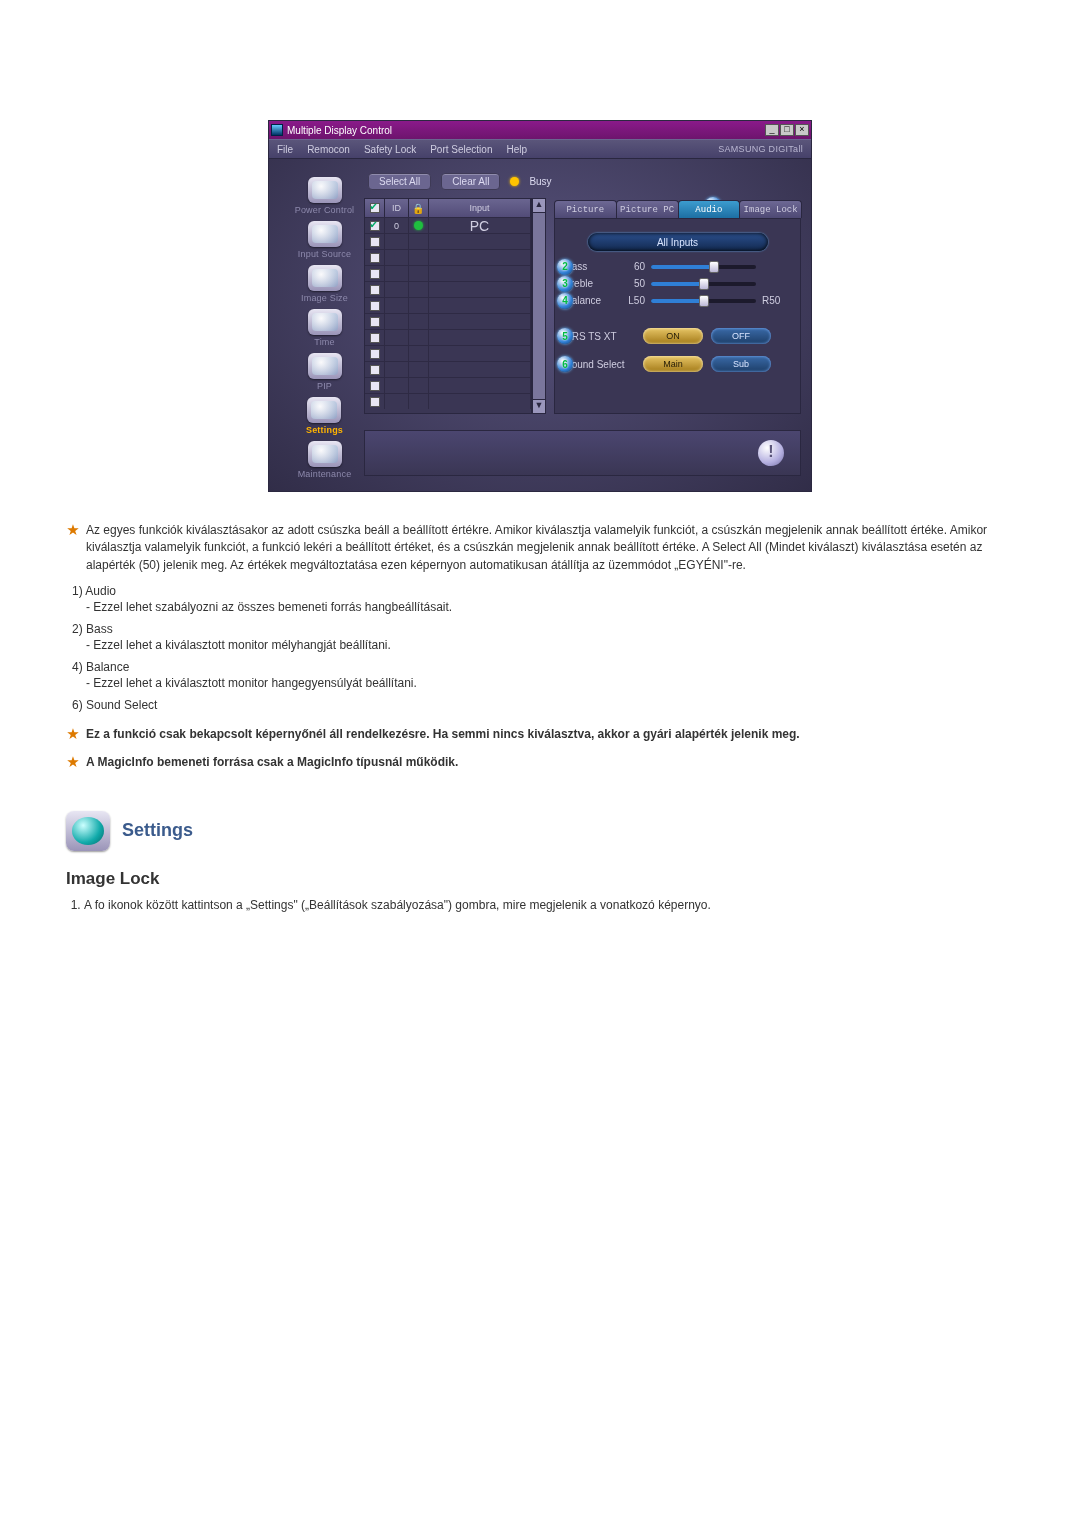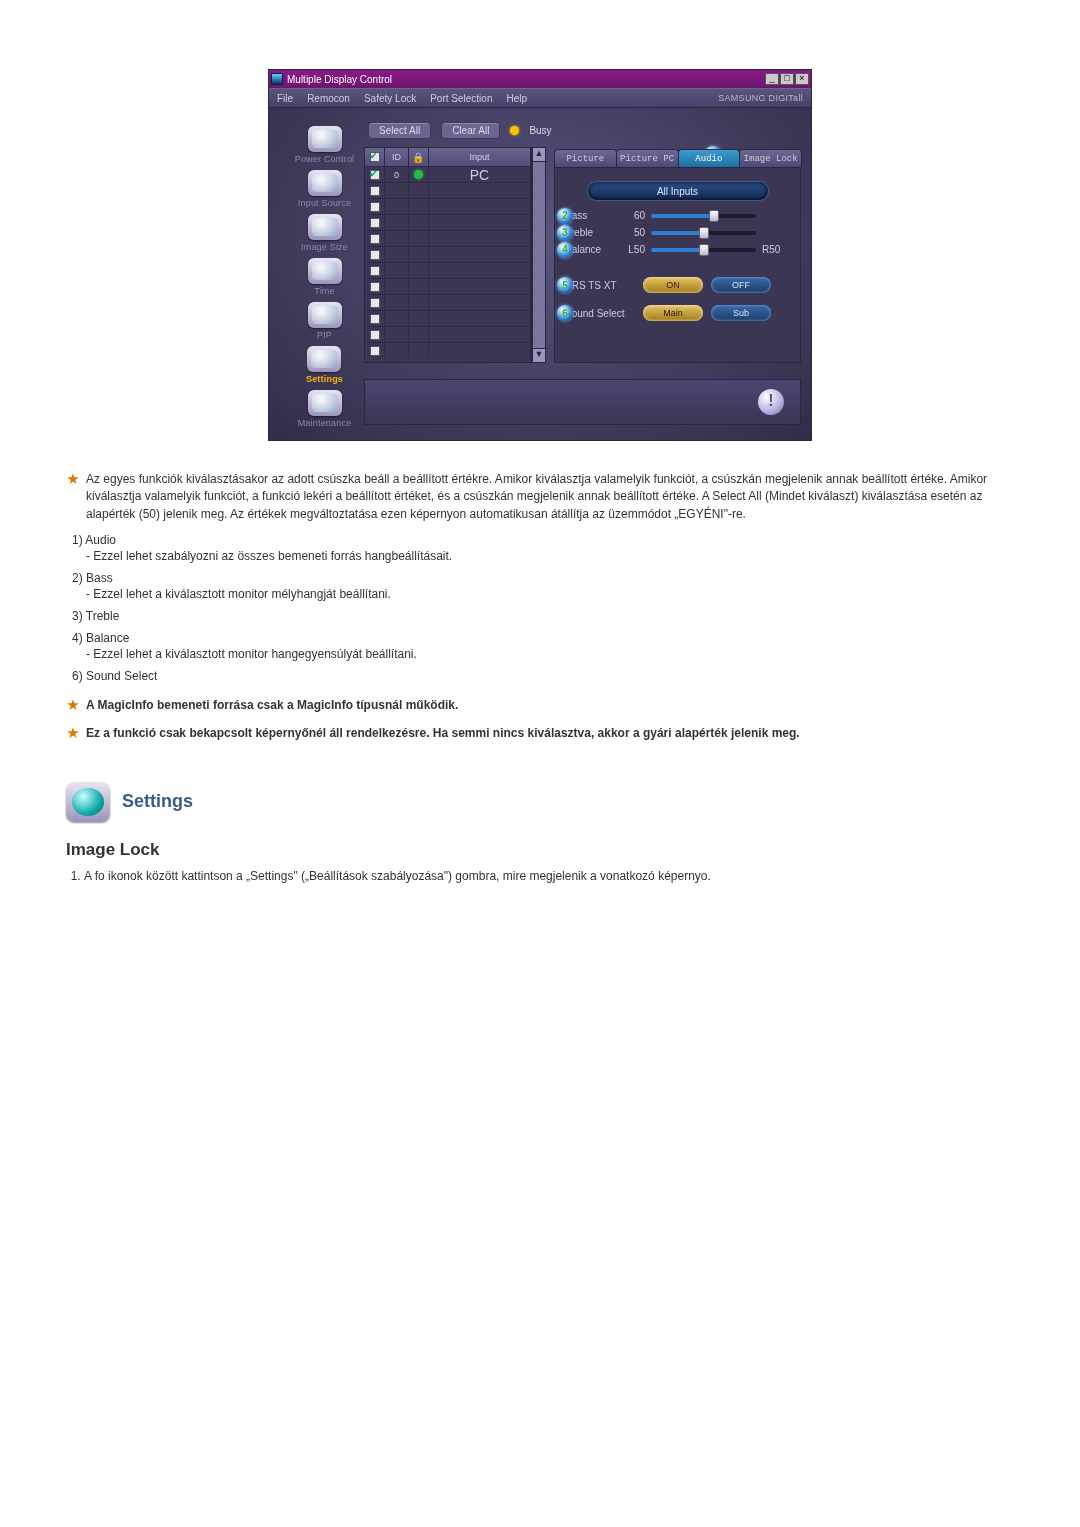--- a/index.html
+++ b/index.html
@@ -1,20 +1,20 @@
 <!DOCTYPE html>
 <html><head>
 <meta charset="utf-8">
 <style>
   * { box-sizing: border-box; margin: 0; padding: 0; }
   body { background: #fff; font-family: Verdana, Geneva, sans-serif; font-size: 12px; color: #333; }
   .page { width: 1080px; margin: 0 auto; padding: 40px 66px 80px 66px; }
 
   
-  .app-window { width: 544px; margin: 29px auto 30px auto; border: 1px solid #2b2840; background: #fdba74; box-shadow: 0 0 0 1px #000 inset; }
+  .app-window { width: 544px; margin: 80px auto 30px auto; border: 1px solid #2b2840; background: #fdba74; box-shadow: 0 0 0 1px #000 inset; }
   .titlebar { height: 18px; background: linear-gradient(#8a1a8a,#6d146d); display: flex; align-items: center; justify-content: space-between; padding: 0 2px; }
   .titlebar-left { display: flex; align-items: center; gap: 4px; }
   .titlebar-left .tb-icon { width: 12px; height: 12px; background: linear-gradient(#6cf,#036); border: 1px solid #024; }
   .titlebar-title { color: #fff; font-size: 10px; }
   .win-btns { display: flex; gap: 1px; }
   .win-btn { width: 14px; height: 12px; background: #c9c9c9; border: 1px solid #555; font-size: 9px; line-height: 9px; text-align: center; color: #000; cursor: pointer; }
 
   .menubar { height: 20px; background: linear-gradient(#5a557a,#46416a); display: flex; align-items: center; justify-content: space-between; padding: 0 8px; border-top: 1px solid #6a6590; border-bottom: 1px solid #2a2740; }
   .menubar-left { display: flex; gap: 14px; }
   .menu-item { color: #cfcde0; font-size: 10px; cursor: pointer; }
@@ -393,38 +393,37 @@
     <ol class="numlist" id="numlist">
         <li>
           <div class="li-head">1)  Audio</div>
           <div class="li-sub">- Ezzel lehet szabályozni az összes bemeneti forrás hangbeállításait.</div>
         </li>
         <li>
           <div class="li-head">2)  Bass</div>
           <div class="li-sub">- Ezzel lehet a kiválasztott monitor mélyhangját beállítani.</div>
         </li>
         <li>
-          <div class="li-head">3)  Treble</div>
         </li>
         <li>
           <div class="li-head">4)  Balance</div>
           <div class="li-sub">- Ezzel lehet a kiválasztott monitor hangegyensúlyát beállítani.</div>
         </li>
         <li>
           <div class="li-head">6)  Sound Select</div>
         </li>
       </ol>
 
     <div class="star-para">
       <span class="star-icon"></span>
-      <span class="bold">A MagicInfo bemeneti forrása csak a MagicInfo típusnál működik.</span>
+      <span class="bold">Ez a funkció csak bekapcsolt képernyőnél áll rendelkezésre. Ha semmi nincs kiválasztva, akkor a gyári alapérték jelenik meg.</span>
     </div>
     <div class="star-para">
       <span class="star-icon"></span>
-      <span class="bold">Ez a funkció csak bekapcsolt képernyőnél áll rendelkezésre. Ha semmi nincs kiválasztva, akkor a gyári alapérték jelenik meg.</span>
+      <span class="bold">A MagicInfo bemeneti forrása csak a MagicInfo típusnál működik.</span>
     </div>
 
     <div class="section">
       <div class="section-row">
         <div class="big-icon"></div>
         <div class="section-title">Settings</div>
       </div>
       <div class="h2">Image Lock</div>
       <ol class="steps">
         <li>A fo ikonok között kattintson a „Settings" („Beállítások szabályozása") gombra, mire megjelenik a vonatkozó képernyo.</li>

